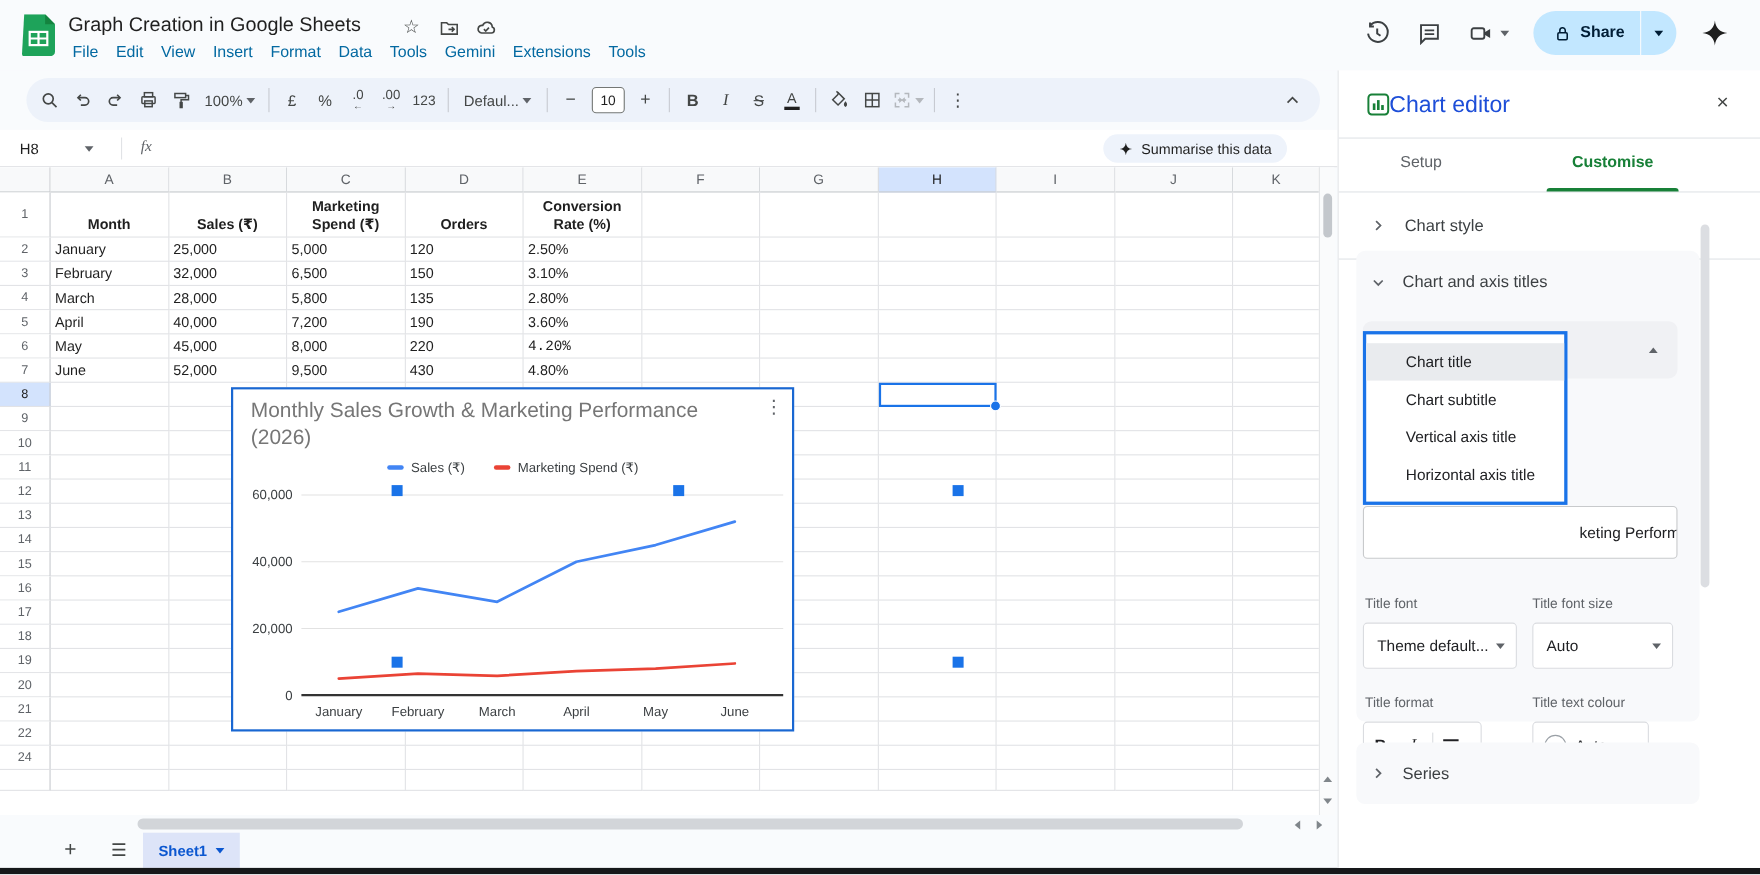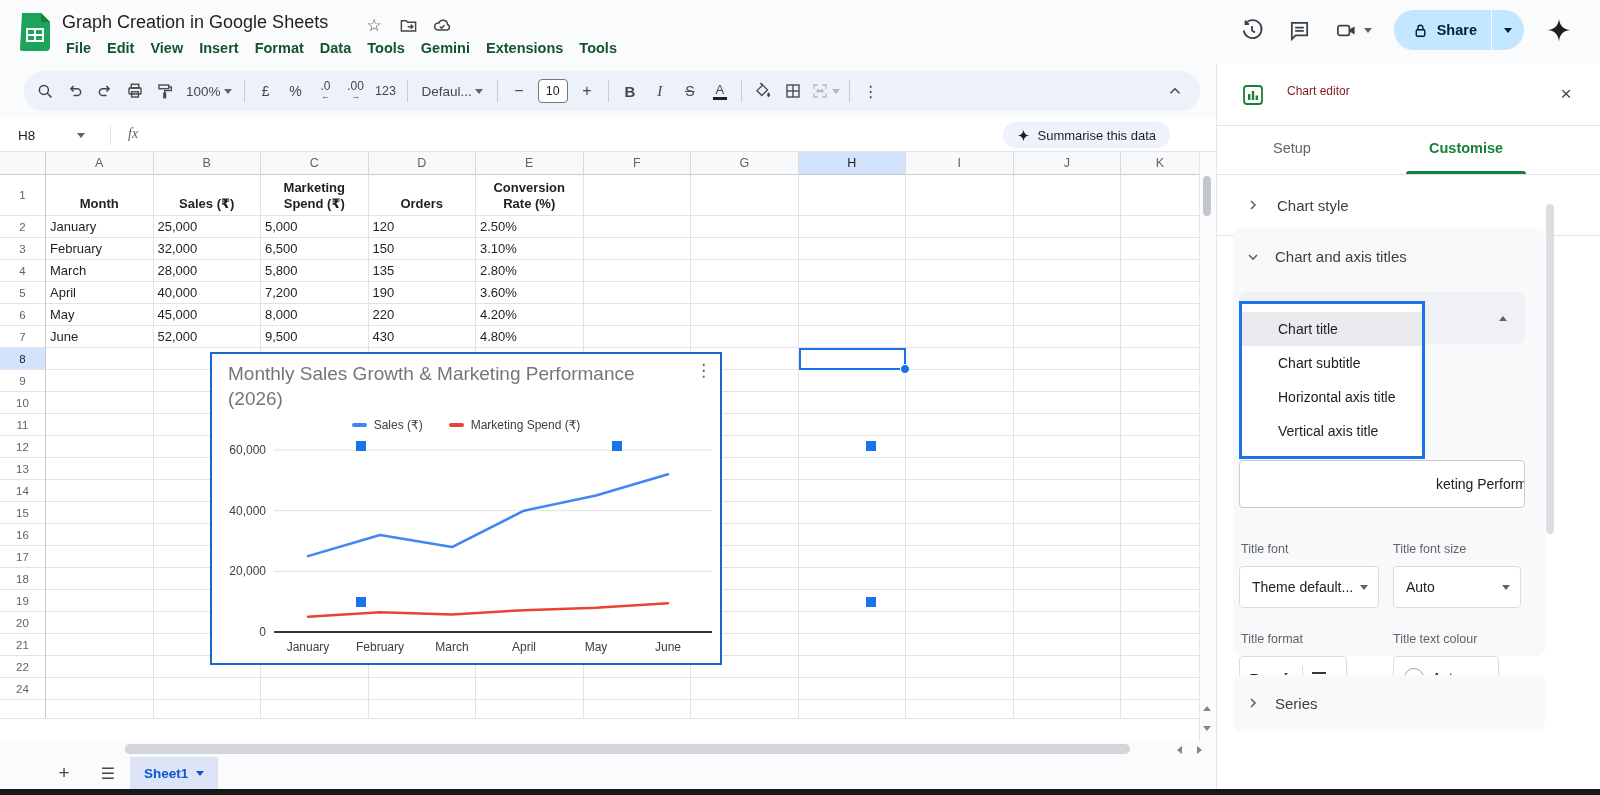--- a/index.html
+++ b/index.html
@@ -7,21 +7,21 @@
   body { font-family:"Liberation Sans","DejaVu Sans",sans-serif; background:#f9fbfd; color:#1f1f1f; }
   .stage { position:relative; width:1600px; height:795px; overflow:hidden; background:#f9fbfd; }
 
   
   .topbar { position:absolute; left:0; top:0; width:1600px; height:64px; background:#f9fbfd; }
   .logo { position:absolute; left:20px; top:13px; width:30px; height:38px; }
   .doc-title { position:absolute; left:62px; top:12px; font-size:18px; color:#1f1f1f; }
   .title-icons { position:absolute; left:364px; top:15px; display:flex; gap:14px; color:#444746; align-items:center; }
   .title-icons .ticon { width:20px; height:20px; display:flex; align-items:center; justify-content:center; font-size:17px; }
   .menubar { position:absolute; left:58px; top:38px; display:flex; }
-  .menu-item { font-size:14.5px; padding:2px 8px; border-radius:6px; color:#14532d; cursor:default;font-weight:bold; }
+  .menu-item { font-size:14.5px; padding:2px 8px; border-radius:6px; color:#0369a1; cursor:default; }
   .top-right { position:absolute; right:28px; top:10px; display:flex; align-items:center; gap:22px; }
   .tr-icon { width:26px; height:26px; color:#3c4043; display:flex; align-items:center; justify-content:center; }
   .cam-group { display:flex; align-items:center; gap:6px; }
   .share-btn { display:flex; align-items:stretch; background:#c2e7ff; border-radius:20px; height:40px; overflow:hidden; }
   .share-main { display:flex; align-items:center; gap:8px; padding:0 14px 0 18px; color:#001d35; font-size:14.5px; font-weight:bold; }
   .share-caret { display:flex; align-items:center; padding:0 12px; border-left:1px solid #f9fbfd; }
   .sparkle-big { width:26px; height:26px; color:#1f1f1f; }
 
   
   .toolbar-row { position:absolute; left:0; top:64px; width:1216px; height:54px; background:#f9fbfd; }
@@ -94,21 +94,21 @@
   .tab-plus { margin-left:52px; font-size:19px; color:#444746; width:24px; text-align:center; }
   .tab-list { margin-left:20px; font-size:16px; color:#444746; width:24px; text-align:center; }
   .sheet-tab { margin-left:10px; height:32px; background:#dde4f8; display:flex; align-items:center; gap:8px; padding:0 14px; font-size:13.5px; font-weight:bold; color:#0b57d0; }
   .sheet-tab .caret { border-top-color:#0b57d0; }
   .bottombar { position:absolute; left:0; top:789px; width:1600px; height:6px; background:#16181a; }
 
   
   .panel { position:absolute; left:1216px; top:64px; width:384px; height:725px; background:#fff; border-left:1px solid #e4e6e8; }
   .panel-header { position:absolute; left:0; top:0; width:100%; height:62px; border-bottom:1px solid #e0e3e7; }
   .panel-icon { position:absolute; left:24px; top:19px; width:24px; height:24px; color:#188038; }
-  .panel-title { position:absolute; left:70px; top:20px; font-size:12px; color:#7f1d1d; }
+  .panel-title { position:absolute; left:46px; top:20px; font-size:21px; color:#1d4ed8; }
   .panel-close { position:absolute; right:22px; top:18px; font-size:19px; color:#444746; width:24px; height:24px; display:flex; align-items:center; justify-content:center; }
   .panel-tabs { position:absolute; left:0; top:62px; width:100%; height:49px; border-bottom:1px solid #e0e3e7; }
   .ptab { position:absolute; top:14px; font-size:14.5px; }
   .ptab.setup { left:56px; color:#5f6368; }
   .ptab.customise { left:212px; color:#188038; font-weight:bold; }
   .ptab-underline { position:absolute; left:189px; bottom:0; width:120px; height:3px; background:#188038; border-radius:3px 3px 0 0; }
   .prow { position:absolute; left:0; width:100%; display:flex; align-items:center; font-size:15px; color:#3c4043; }
   .chev { width:12px; height:12px; color:#5f6368; flex:none; }
   .row-style { top:111px; height:61px; border-bottom:1px solid #e0e3e7; padding-left:30px; gap:18px; }
   .card { position:absolute; left:16px; width:312px; background:#f8f9fb; border-radius:8px; }
@@ -417,21 +417,21 @@
           <div class="gcell" style="width: 107.5px;"></div>
           <div class="gcell" style="width: 107.5px;"></div>
           <div class="gcell" style="width: 79px;"></div>
         </div>
         <div class="grow" style="height: 22px;">
           <div class="rowhdr">6</div>
           <div class="gcell c-d" style="width: 107.5px;">May</div>
           <div class="gcell c-d" style="width: 107.5px;">45,000</div>
           <div class="gcell c-d" style="width: 107.5px;">8,000</div>
           <div class="gcell c-d" style="width: 107.5px;">220</div>
-          <div class="gcell c-d" style="width: 107.5px;">4.20%</div>
+          <div class="gcell c-d" style="width: 107.5px; font-family: Liberation Mono, monospace;">4.20%</div>
           <div class="gcell" style="width: 107.5px;"></div>
           <div class="gcell" style="width: 107.5px;"></div>
           <div class="gcell" style="width: 107.5px;"></div>
           <div class="gcell" style="width: 107.5px;"></div>
           <div class="gcell" style="width: 107.5px;"></div>
           <div class="gcell" style="width: 79px;"></div>
         </div>
         <div class="grow" style="height: 22px;">
           <div class="rowhdr">7</div>
           <div class="gcell c-d" style="width: 107.5px;">June</div>
@@ -827,22 +827,22 @@
       <div class="colour-box">
         <span class="colour-circle"></span>
         <span>Auto</span>
         <span class="caret"></span>
       </div>
     </div>
 
     <div class="dd-menu" id="title-dropdown">
         <div class="dd-option active">Chart title</div>
         <div class="dd-option">Chart subtitle</div>
+        <div class="dd-option">Vertical axis title</div>
         <div class="dd-option">Horizontal axis title</div>
-        <div class="dd-option">Vertical axis title</div>
       </div>
 
     <div class="card card-series">
       <svg class="chev" viewBox="0 0 12 12">
           <path d="M4 2 l4 4 -4 4" fill="none" stroke="currentColor" stroke-width="1.6"></path>
         </svg>
       <span>Series</span>
     </div>
     <div class="panel-scroll"></div>
   </div>

